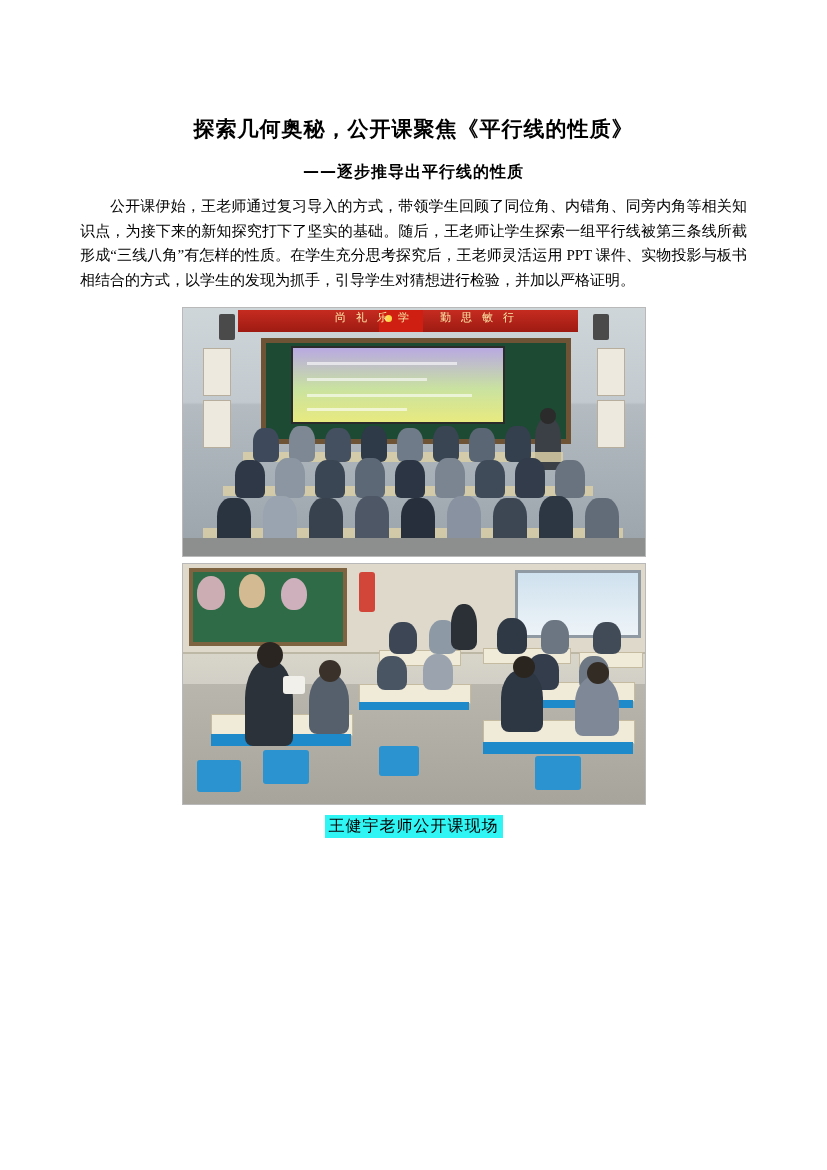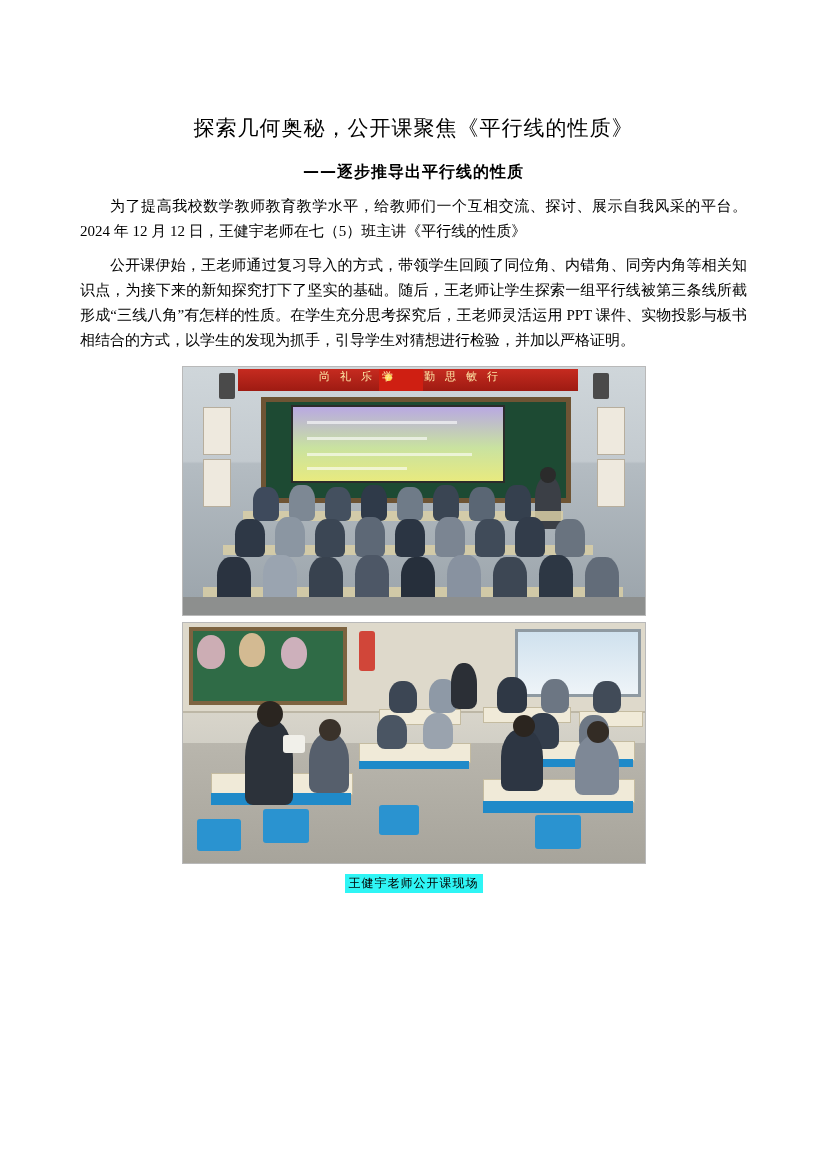--- a/index.html
+++ b/index.html
@@ -18,21 +18,21 @@
     position: relative;
     width: 827px;
     height: 1170px;
     box-sizing: border-box;
     padding: 96px 80px 80px 80px;
   }
   .doc-title {
     text-align: center;
     font-family: "DejaVu Serif", serif;
     font-size: 21px;
-    font-weight: normal;
+    font-weight: bold;
     letter-spacing: 1px;
     margin: 18px 0 0 0;
     line-height: 1.4;
   }
   .doc-subtitle {
     text-align: center;
     font-family: "DejaVu Serif", serif;
     font-size: 16px;
     font-weight: bold;
     letter-spacing: 1px;
@@ -65,21 +65,21 @@
   
   .p1-wall {
     position: absolute; left: 0; top: 0; width: 100%; height: 100%;
     background: linear-gradient(#cfd6da 0%, #c3cacf 38%, #b4bcc2 39%, #9aa3aa 100%);
   }
   .p1-redbanner {
     position: absolute; left: 55px; top: 2px; width: 340px; height: 22px;
     background: linear-gradient(#c62b20, #9e1b12);
   }
   .p1-bannertext {
-    position: absolute; left: 0; top: 2px; width: 100%;
+    position: absolute; left: 16px; top: 2px; width: 100%;
     text-align: center; color: #ffe9a8; font-size: 11px; letter-spacing: 10px;
     font-family: "DejaVu Serif", serif;
   }
   .p1-flag {
     position: absolute; left: 196px; top: 2px; width: 44px; height: 22px;
     background: #cf1f12;
   }
   .p1-flag:after {
     content: ""; position: absolute; left: 6px; top: 5px; width: 7px; height: 7px;
     background: #ffd74a; border-radius: 50%;
@@ -145,36 +145,35 @@
   .desk {
     position: absolute; background: #f0ead8; border: 1px solid #c4bba0;
   }
   .desk-front { position: absolute; background: #1f8ac9; }
   .chair { position: absolute; background: #2a93d0; border-radius: 3px; }
   .p2-stu { position: absolute; border-radius: 45% 45% 8px 8px; }
 
   .caption {
     margin-top: 10px;
     font-family: "DejaVu Serif", serif;
-    font-size: 12px;
+    font-size: 16px;
     color: #000;
     background: #2ff5f5;
     padding: 1px 4px;
     letter-spacing: 1px;
   }
 </style>
 </head>
 <body>
 
 <div class="page">
 
   <h1 class="doc-title">探索几何奥秘，公开课聚焦《平行线的性质》</h1>
   <div class="doc-subtitle">——逐步推导出平行线的性质</div>
 
-  <p class="body-text">为了提高我校数学教师教育教学水平，给教师们一个互相交流、探讨、展示自我风采的平台。2024 年 12 月 12 日，王健宇老师在七（5）班主讲《平行线的性质》</p>
   <p class="body-text">公开课伊始，王老师通过复习导入的方式，带领学生回顾了同位角、内错角、同旁内角等相关知识点，为接下来的新知探究打下了坚实的基础。随后，王老师让学生探索一组平行线被第三条线所截形成“三线八角”有怎样的性质。在学生充分思考探究后，王老师灵活运用 PPT 课件、实物投影与板书相结合的方式，以学生的发现为抓手，引导学生对猜想进行检验，并加以严格证明。</p>
 
   <div class="photo-block">
 
     <div class="photo photo-1">
       <div class="p1-wall"></div>
       <div class="p1-redbanner"></div>
       <div class="p1-flag"></div>
       <div class="p1-bannertext">尚礼乐学　勤思敏行</div>
 

